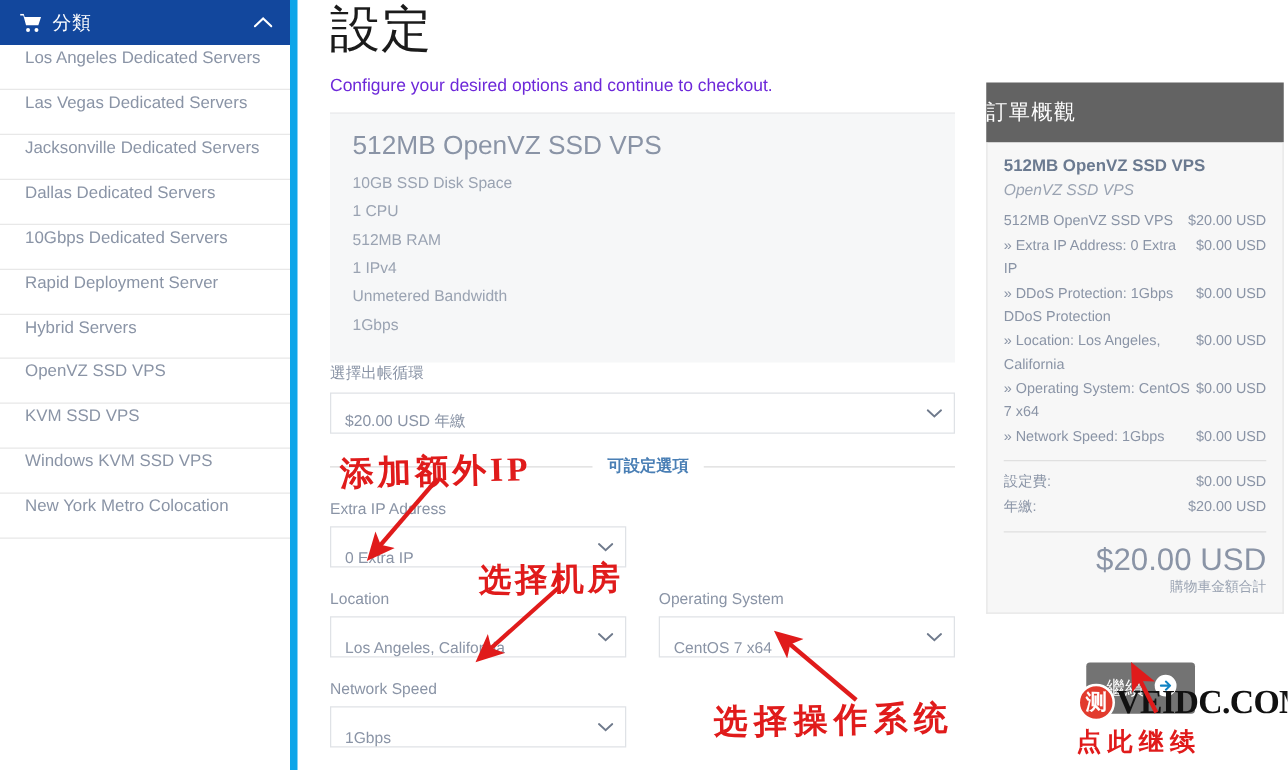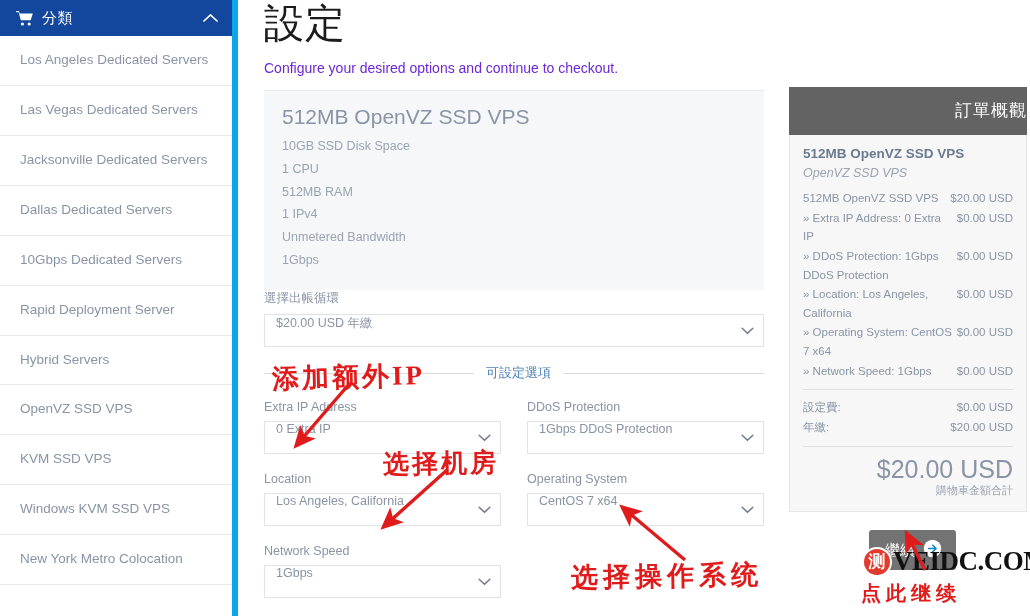--- a/index.html
+++ b/index.html
@@ -27,21 +27,21 @@
     padding: 0 14px 0 16px;
     font-size: 15px;
   }
   .sidebar-header .cart { margin-right: 9px; display:flex; align-items:center; }
   .sidebar-header .title { flex: 1; font-size: 15px; letter-spacing: .5px; }
   .sidebar-header .chev { display:flex; align-items:center; }
 
   .sidebar-list { list-style: none; margin: 0; padding: 0; }
   .sidebar-item {
     border-bottom: 1px solid #e8e8e8;
-    padding: 14px 18px 14px 20px;
+    padding: 0 18px 14px 20px;
     color: #8a94a6;
     font-size: 13.5px;
     line-height: 1.55;
     cursor: pointer;
   }
   .sidebar-item:first-child { border-top: 0; }
 
   
   #main {
     position: absolute; left: 238px; top: 0;
@@ -73,35 +73,35 @@
   }
 
   .field-label {
     font-size: 12.5px; color: #8a94a6; margin-bottom: 7px;
   }
   .sel {
     position: relative;
     background: #ffffff;
     border: 1px solid #dfe2e6;
     height: 33px;
-    display: flex; align-items: flex-start;
+    display: flex; align-items: flex-end;
     padding: 0 26px 0 11px;
     font-size: 12.5px; color: #8a94a6;
     cursor: pointer;
   }
   .sel .chevd {
     position: absolute; right: 9px; top: 50%;
     transform: translateY(-50%);
     display: flex;
   }
   .grp-billing { position: absolute; left: 26px; top: 290px; width: 500px; }
 
   .divider-wrap {
     position: absolute; left: 26px; top: 364px; width: 500px;
-    display: flex; align-items: center;
+    display: flex; align-items: center; font-weight: bold;
   }
   .divider-wrap .legend {
     font-size: 13px; color: #4a7fb5; white-space: nowrap; padding-right: 12px;
   }
   .divider-wrap .line { flex: 1; height: 1px; background: #dcdcdc; }
   .divider-wrap .line-left { width: 210px; height:1px; background:#dcdcdc; margin-right:12px; }
 
   .opt-grid {
     position: absolute; left: 26px; top: 400px;
     width: 500px;
@@ -109,25 +109,24 @@
   .opt-row { display: flex; gap: 26px; margin-bottom: 18px; }
   .opt-col { width: 237px; }
 
   
   #summary {
     position: absolute; left: 789px; top: 66px;
     width: 238px;
   }
   .sum-head {
     background: #636363; color: #ffffff;
-    text-align: right;
+    text-align: left;
     font-size: 17px;
     padding: 12px 0 13px 0;
     letter-spacing: 1px;
-    margin-top: 21px;
   }
   .sum-body {
     background: #f7f7f7;
     border: 1px solid #e6e6e6;
     border-top: 0;
     padding: 11px 13px 13px 13px;
   }
   .sum-title {
     font-size: 13.5px; font-weight: bold; color: #6b7a90; margin-bottom: 5px;
   }
@@ -278,31 +277,20 @@
           <div class="field-label">Extra IP Address</div>
           <div class="sel">
             <span>0 Extra IP</span>
             <span class="chevd">
               <svg width="13" height="8" viewBox="0 0 14 9">
                 <path d="M1 1.4L7 7l6-5.6" stroke="#6f7a8c" stroke-width="1.7" fill="none" stroke-linecap="round"></path>
               </svg>
             </span>
           </div>
         </div>
-        <div class="opt-col">
-          <div class="field-label">DDoS Protection</div>
-          <div class="sel">
-            <span>1Gbps DDoS Protection</span>
-            <span class="chevd">
-              <svg width="13" height="8" viewBox="0 0 14 9">
-                <path d="M1 1.4L7 7l6-5.6" stroke="#6f7a8c" stroke-width="1.7" fill="none" stroke-linecap="round"></path>
-              </svg>
-            </span>
-          </div>
-        </div>
       </div>
       <div class="opt-row">
         <div class="opt-col">
           <div class="field-label">Location</div>
           <div class="sel">
             <span>Los Angeles, California</span>
             <span class="chevd">
               <svg width="13" height="8" viewBox="0 0 14 9">
                 <path d="M1 1.4L7 7l6-5.6" stroke="#6f7a8c" stroke-width="1.7" fill="none" stroke-linecap="round"></path>
               </svg>

